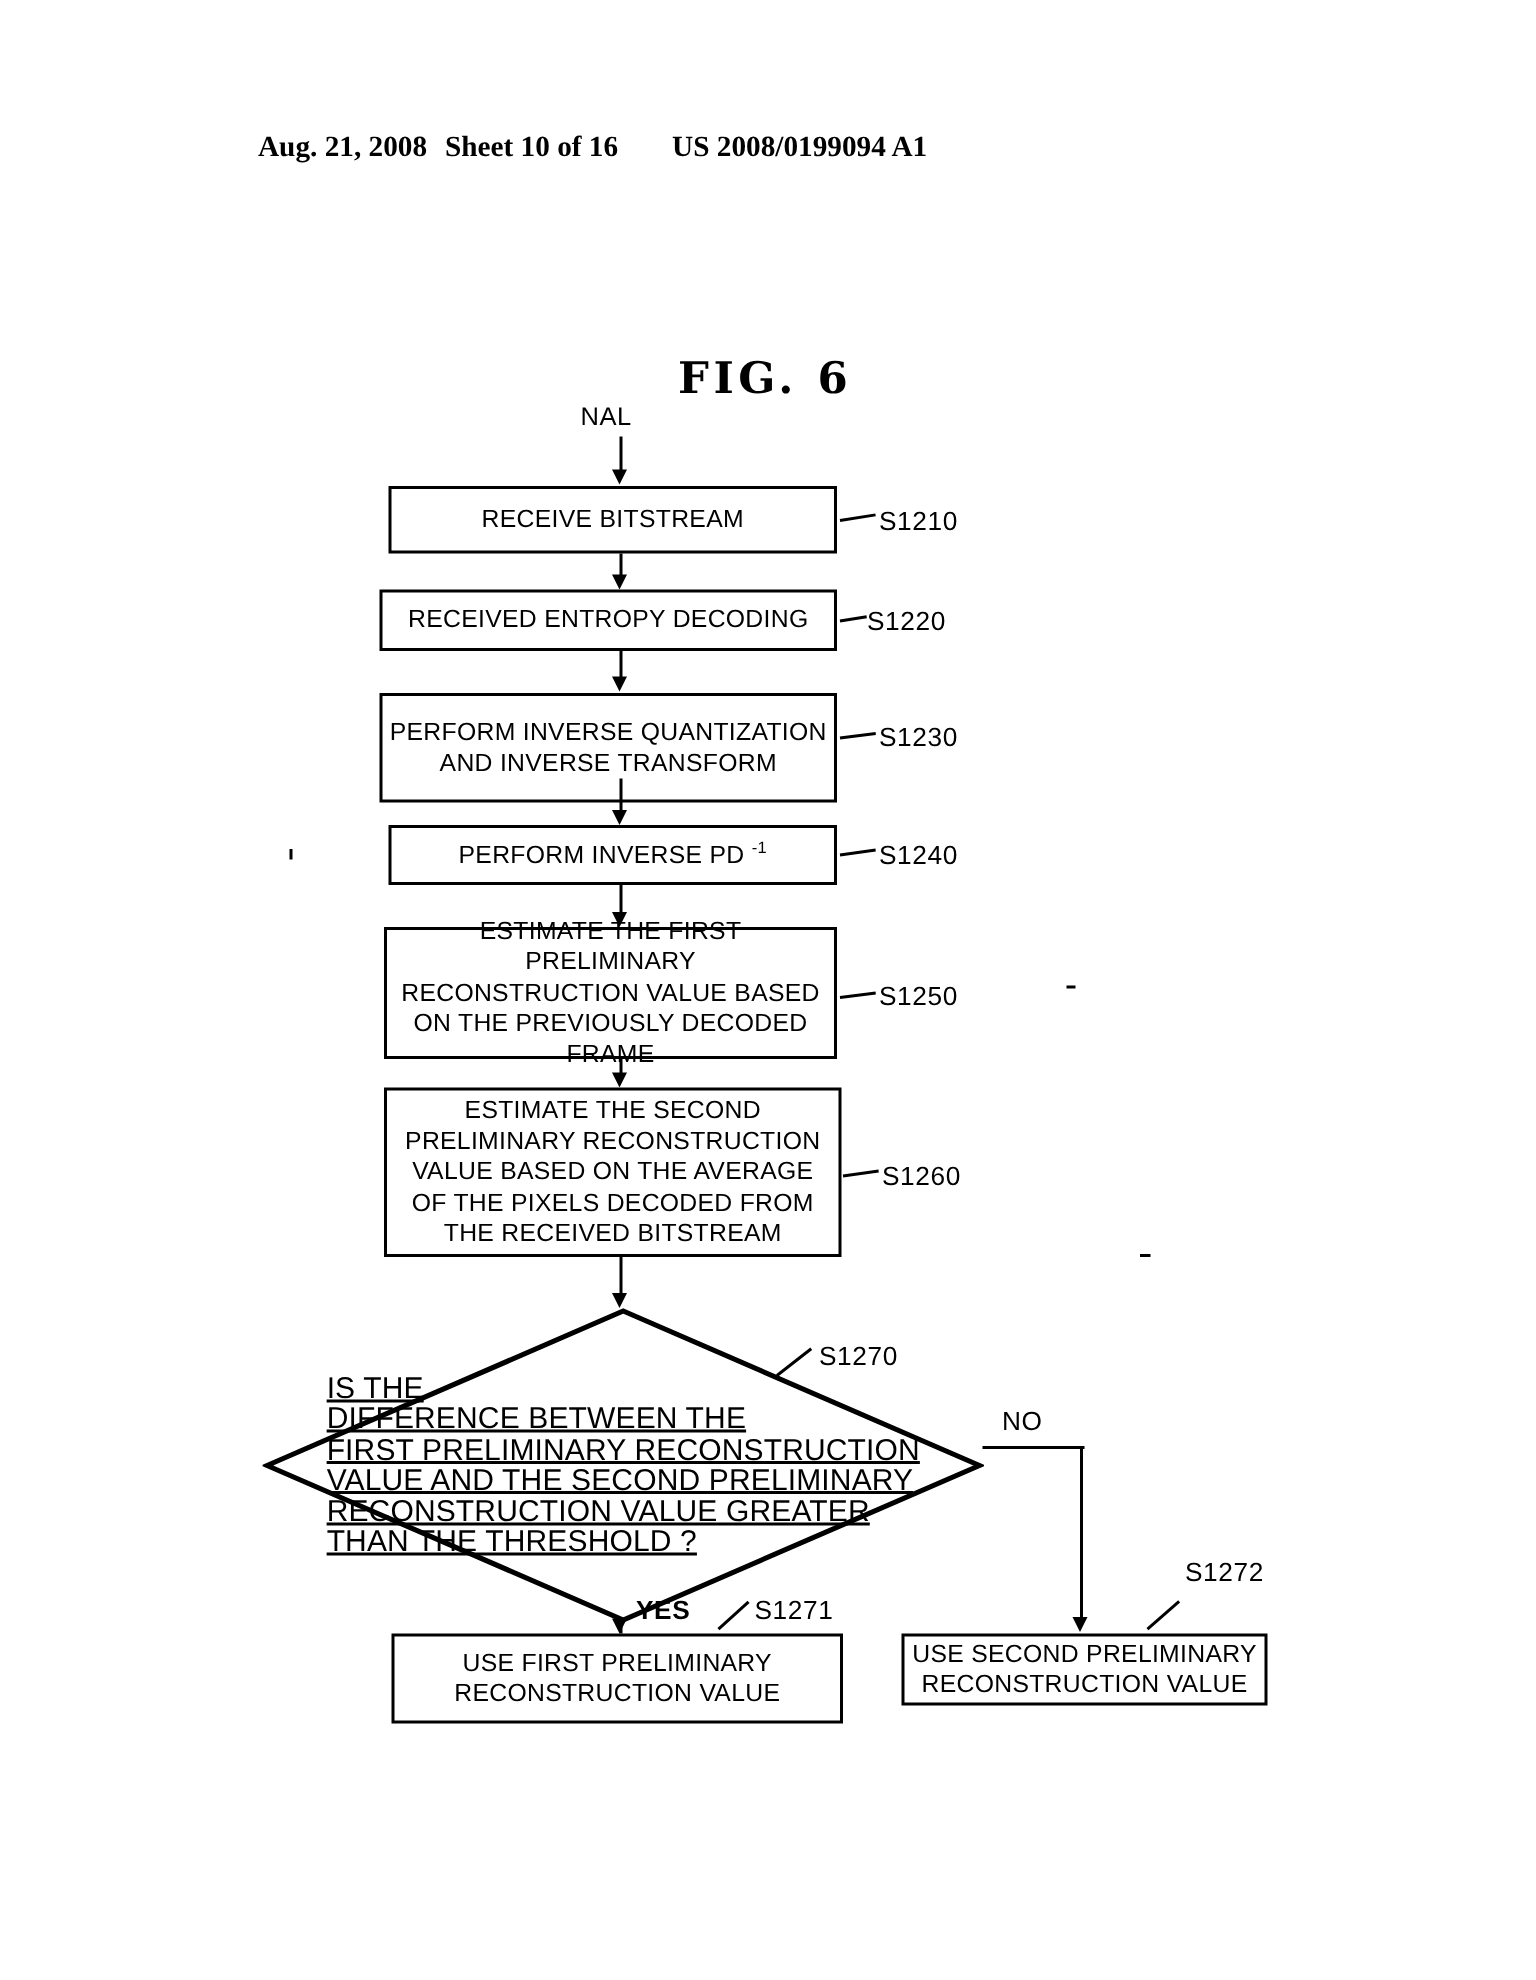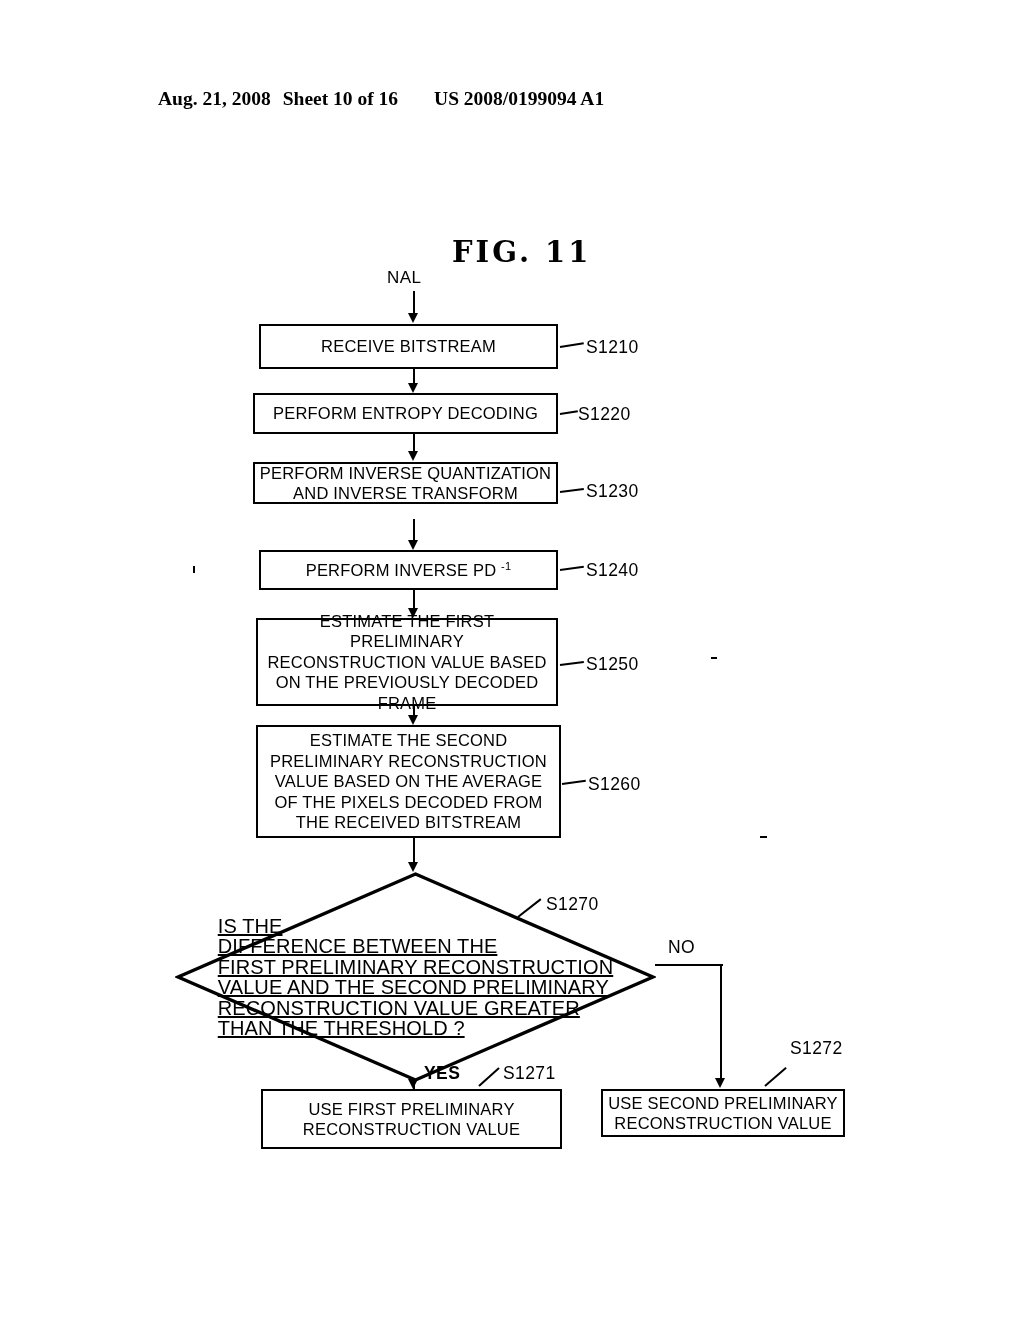--- a/index.html
+++ b/index.html
@@ -26,21 +26,21 @@
     display: flex;
     align-items: baseline;
     font-family: "Liberation Serif", serif;
     font-weight: bold;
     font-size: 19.5px;
     letter-spacing: 0px;
     white-space: nowrap;
   }
   #page-header .hdr-pub { }
   #page-header .hdr-date {
-    margin-left: 28px;
+    margin-left: 42px;
   }
   #page-header .hdr-sheet {
     margin-left: 12px;
   }
   #page-header .hdr-patno {
     margin-left: 36px;
   }
 
   
   #fig-title {
@@ -84,21 +84,21 @@
     white-space: pre-line;
   }
   .flow-box sup {
     font-size: 11px;
     vertical-align: super;
     line-height: 0;
   }
 
   #box-s1210 { left: 259px; top: 324px;  width: 299px; height: 45px; }
   #box-s1220 { left: 253px; top: 393px;  width: 305px; height: 41px; }
-  #box-s1230 { left: 253px; top: 462px;  width: 305px; height: 42px; }
+  #box-s1230 { left: 253px; top: 462px;  width: 305px; height: 73px; }
   #box-s1240 { left: 259px; top: 550px;  width: 299px; height: 40px; }
   #box-s1250 { left: 256px; top: 618px;  width: 302px; height: 88px; }
   #box-s1260 { left: 256px; top: 725px;  width: 305px; height: 113px; }
   #box-s1271 { left: 261px; top: 1089px; width: 301px; height: 60px; }
   #box-s1272 { left: 601px; top: 1089px; width: 244px; height: 48px; }
 
   
   .vline {
     position: absolute;
     width: 2.2px;
@@ -235,36 +235,36 @@
 </style>
 </head>
 <body>
 
 <div id="page-header">
   <span class="hdr-date">Aug. 21, 2008</span>
   <span class="hdr-sheet">Sheet 10 of 16</span>
   <span class="hdr-patno">US 2008/0199094 A1</span>
 </div>
 
-<div id="fig-title">FIG. 11</div>
+<div id="fig-title">FIG. 6</div>
 
 <div id="nal-label">NAL</div>
 <div class="vline" id="conn-nal-line"></div>
 <div class="arrowhead" id="conn-nal-arrow"></div>
 
 <div class="flow-box" id="box-s1210">
   <span class="bt">RECEIVE BITSTREAM</span>
 </div>
 <div class="leader" id="ldr-s1210"></div>
 <div class="step-label" id="lbl-s1210">S1210</div>
 <div class="vline" id="conn-1-line"></div>
 <div class="arrowhead" id="conn-1-arrow"></div>
 
 <div class="flow-box" id="box-s1220">
-  <span class="bt">PERFORM ENTROPY DECODING</span>
+  <span class="bt">RECEIVED ENTROPY DECODING</span>
 </div>
 <div class="leader" id="ldr-s1220"></div>
 <div class="step-label" id="lbl-s1220">S1220</div>
 <div class="vline" id="conn-2-line"></div>
 <div class="arrowhead" id="conn-2-arrow"></div>
 
 <div class="flow-box" id="box-s1230">
   <span class="bt">PERFORM INVERSE QUANTIZATION
 AND INVERSE TRANSFORM</span>
 </div>

